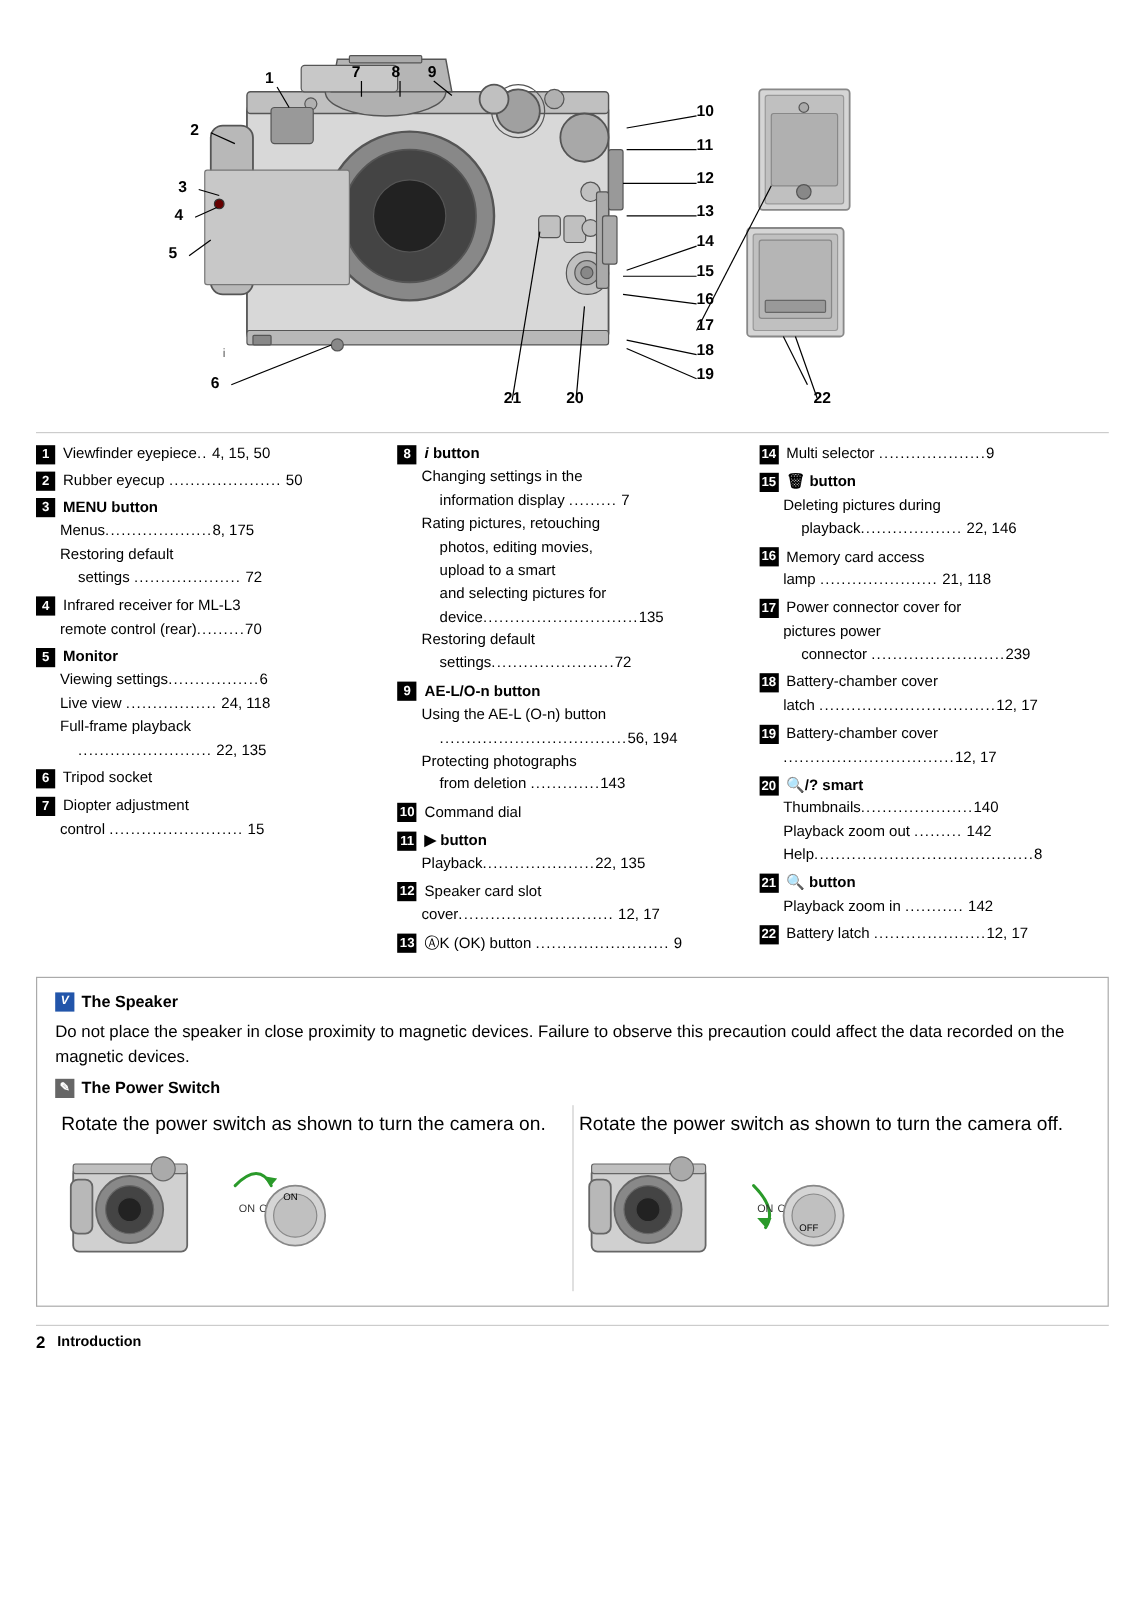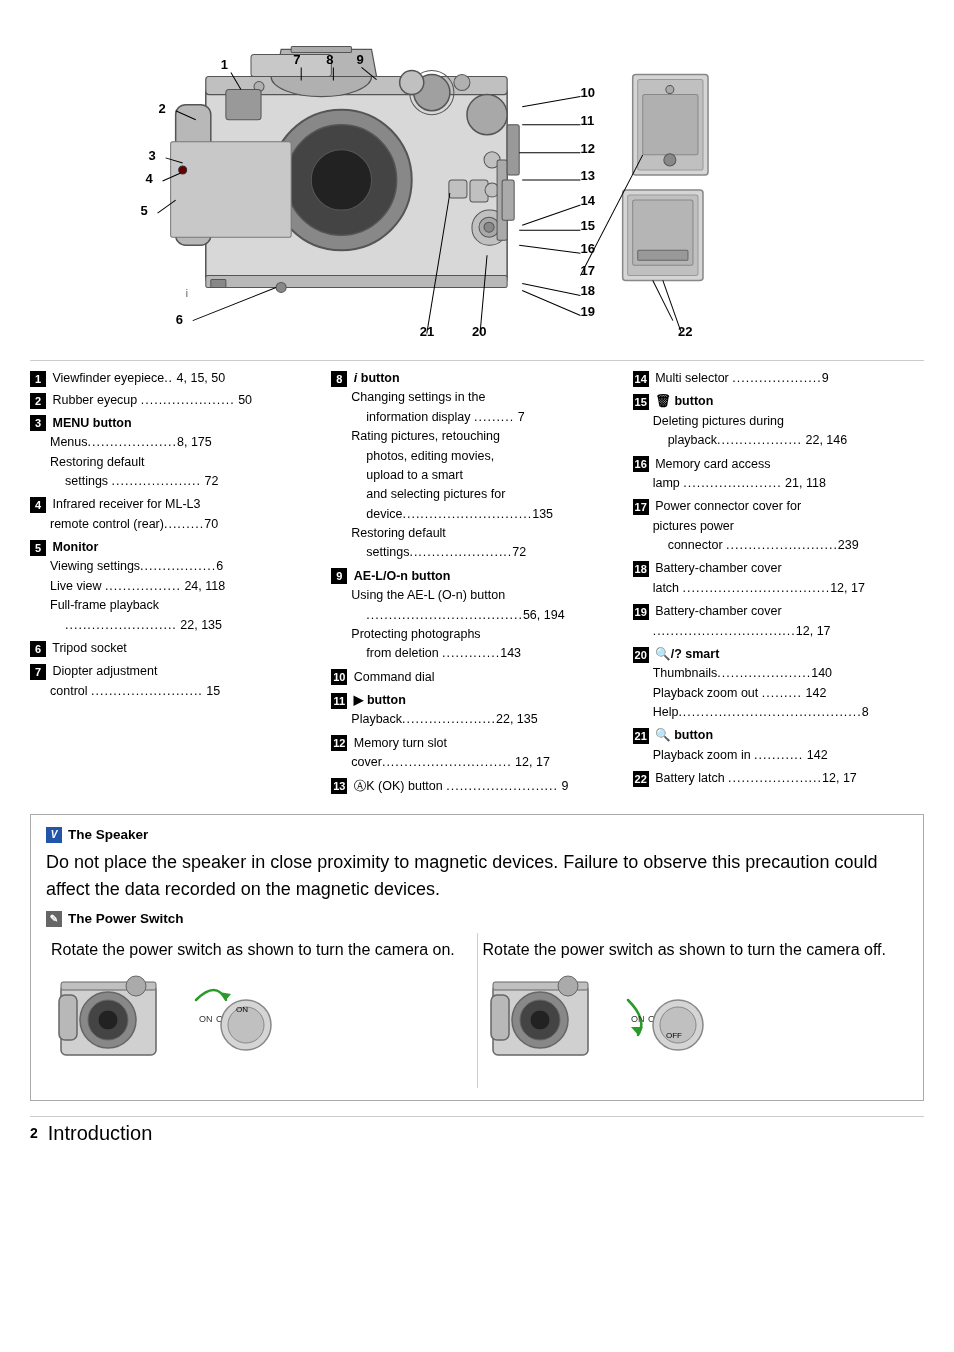--- a/index.html
+++ b/index.html
@@ -93,21 +93,21 @@
       display: inline-block;
       width: 16px;
       height: 16px;
       background: #666;
       color: #fff;
       font-size: 10px;
       text-align: center;
       line-height: 16px;
     }
     .notice-text {
-      font-size: 18px;
+      font-size: 14px;
       line-height: 1.5;
       margin-bottom: 6px;
     }
     .power-switch-section {
       margin-top: 8px;
     }
     .power-switch-title {
       font-weight: bold;
       font-size: 13.5px;
       margin-bottom: 6px;
@@ -138,22 +138,22 @@
       border-top: 1px solid #ccc;
       display: flex;
       align-items: center;
     }
     .footer-page {
       font-size: 14px;
       font-weight: bold;
       margin-right: 10px;
     }
     .footer-title {
-      font-size: 20px;
-      font-weight: normal;
+      font-size: 12px;
+      font-weight: bold;
     }
     
     .leader {
       font-size: 12.5px;
     }
     .dots {
       letter-spacing: 1px;
     }
   </style>
 </head>
@@ -383,21 +383,21 @@
         <span class="part-num">10</span>
         <span class="leader">Command dial</span>
       </div>
       <div class="part-entry" style="margin-top:4px;">
         <span class="part-num">11</span>
         <span class="part-name">▶ button</span>
         <span class="part-sub">Playback<span class="dots">.....................</span>22, 135</span>
       </div>
       <div class="part-entry" style="margin-top:4px;">
         <span class="part-num">12</span>
-        <span class="leader">Memory turn slot</span>
+        <span class="leader">Speaker card slot</span>
         <span class="part-sub">cover<span class="dots">.............................</span> 12, 17</span>
       </div>
       <div class="part-entry" style="margin-top:4px;">
         <span class="part-num">13</span>
         <span class="leader">ⒶK (OK) button <span class="dots">.........................</span> 9</span>
       </div>
     </div>
 
     <div class="col">
       <div class="part-entry">

